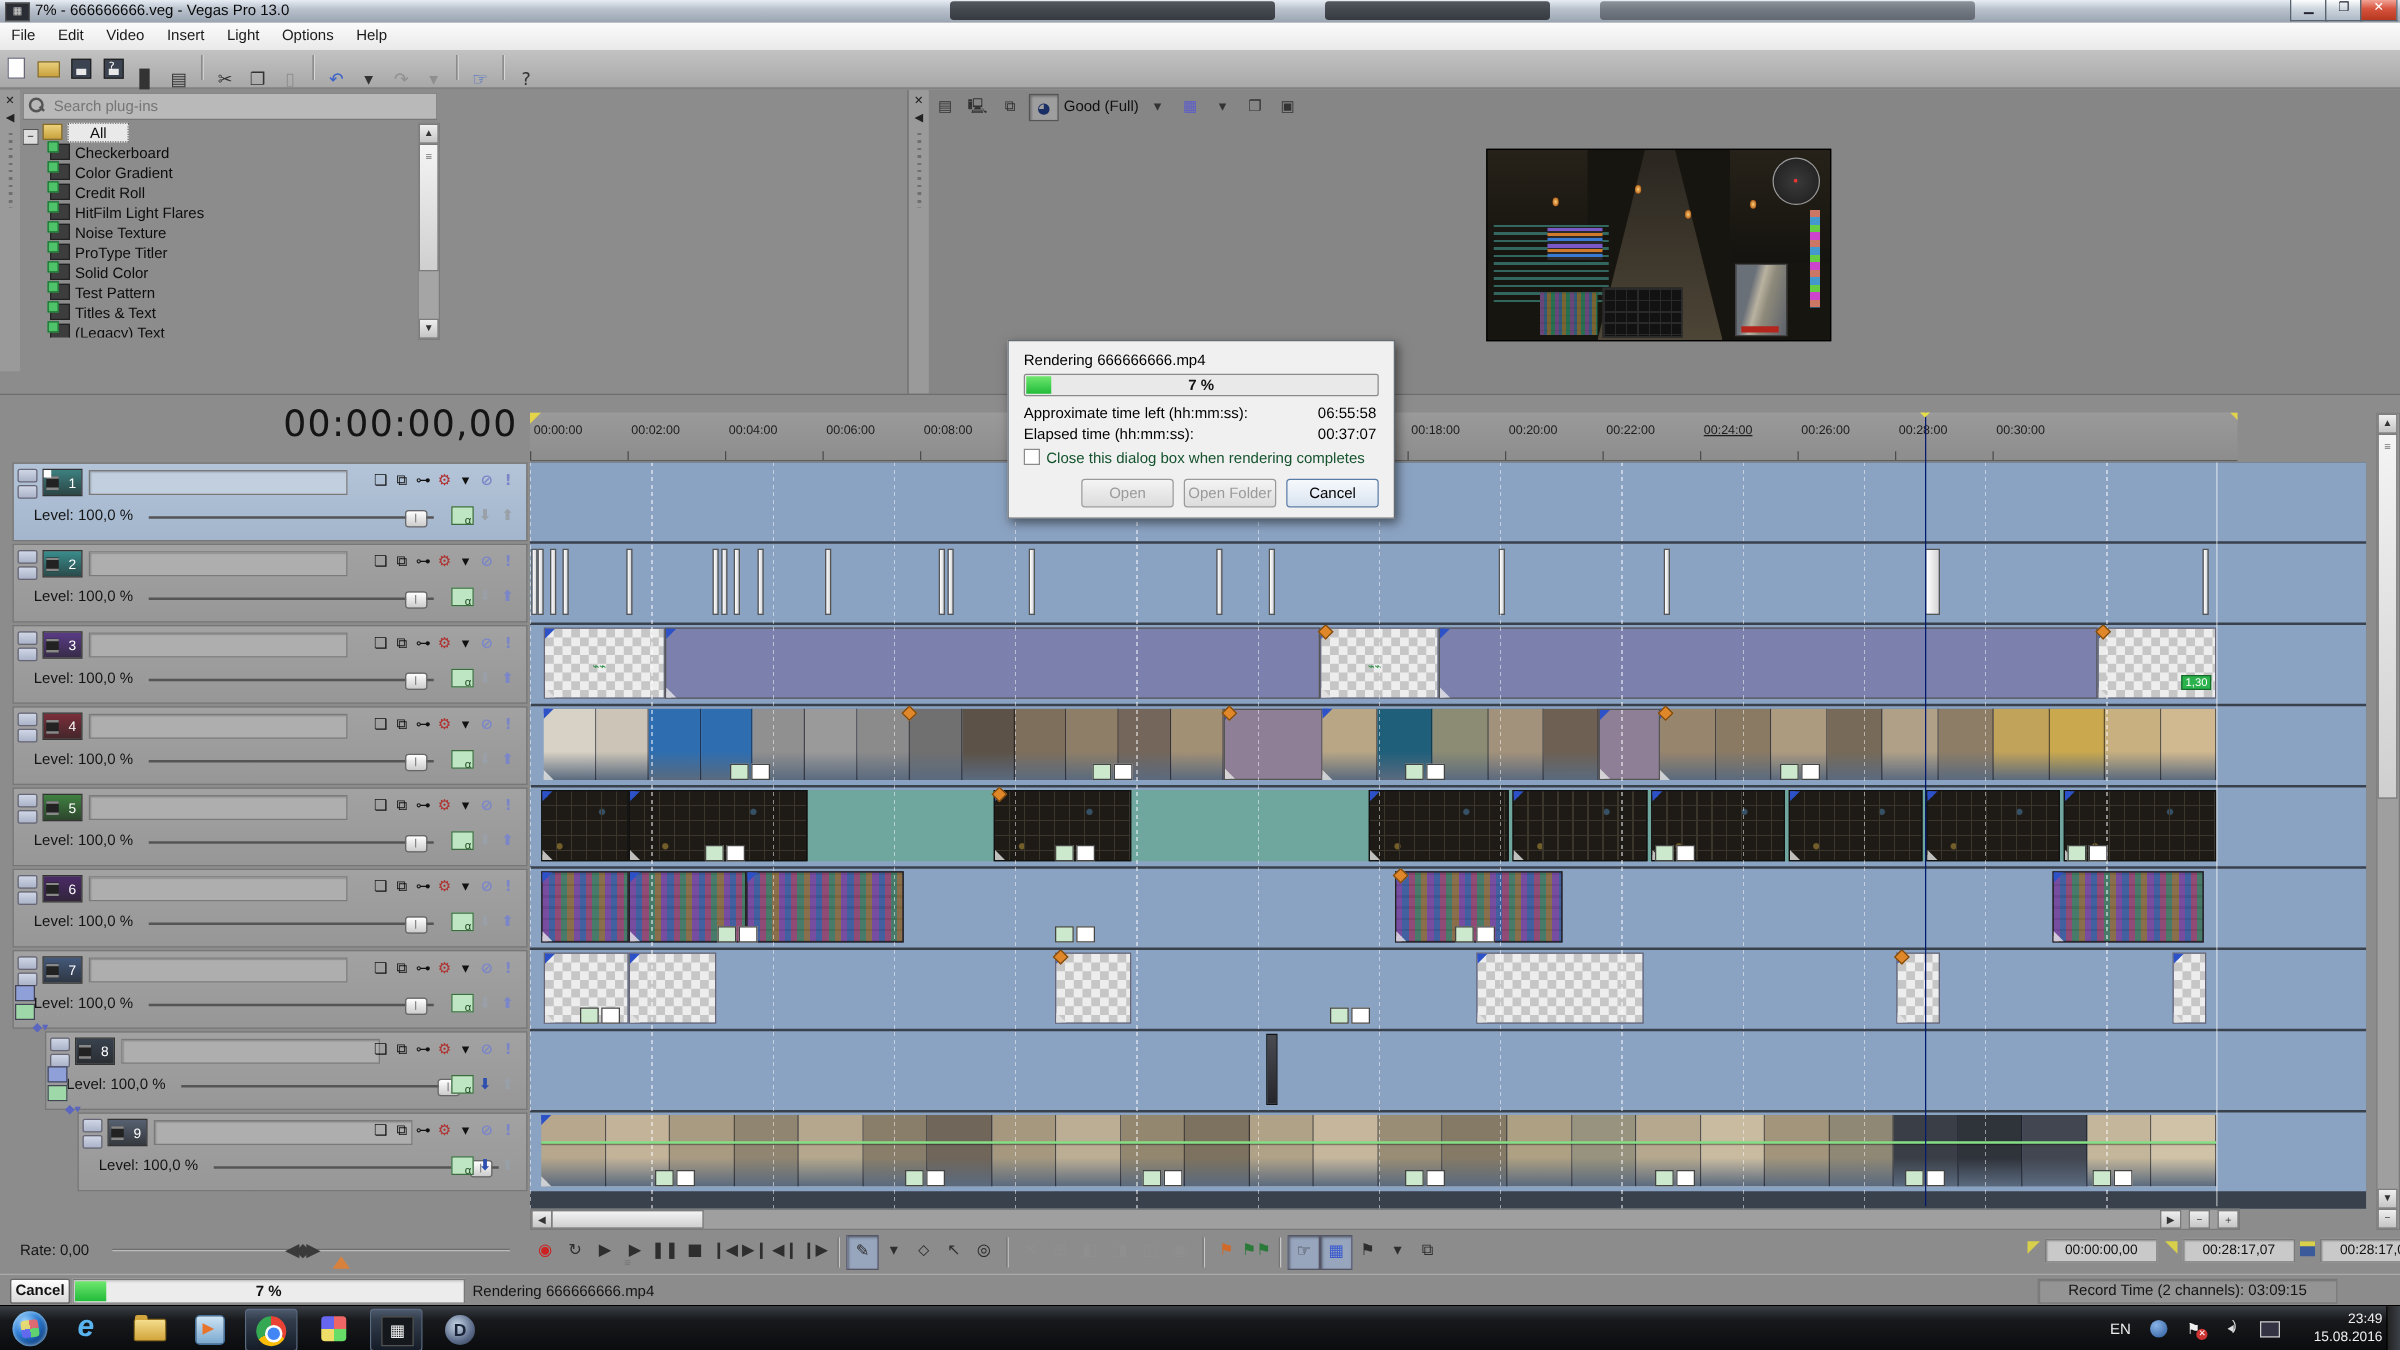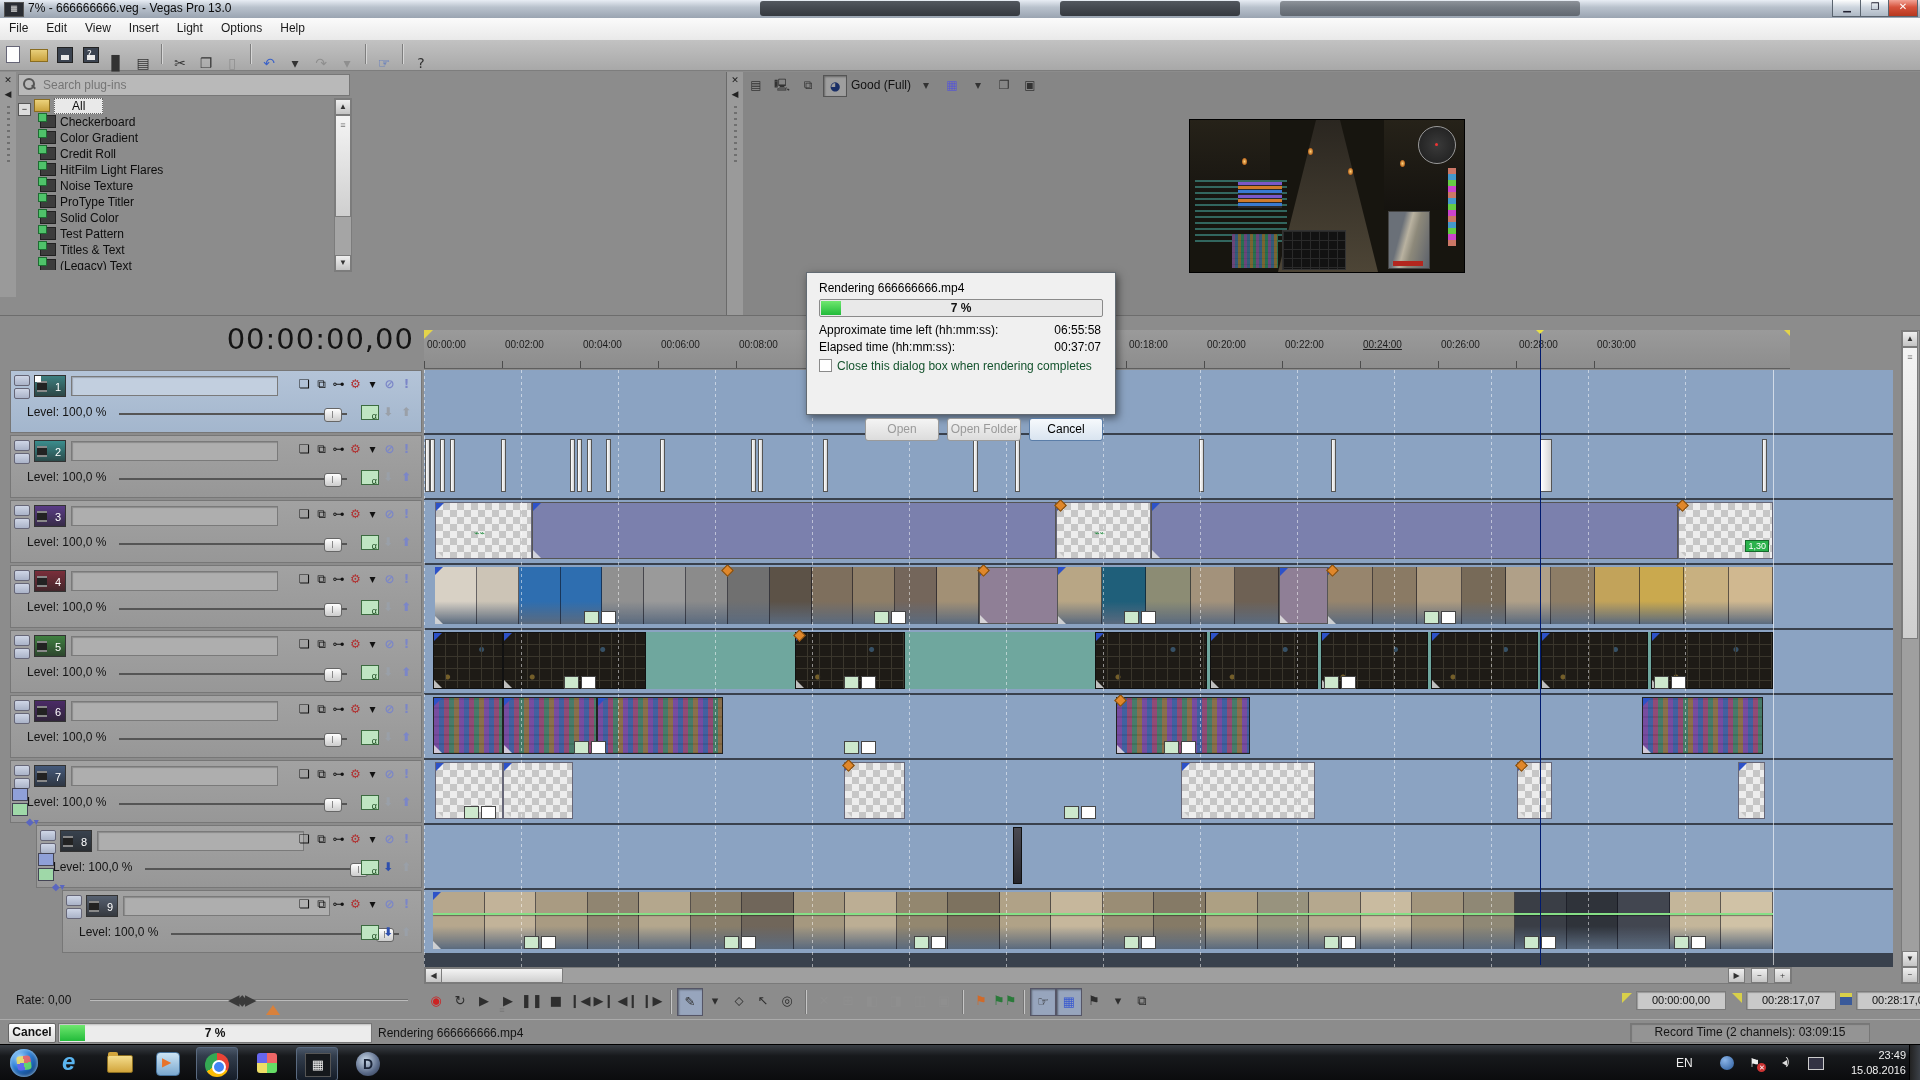--- a/index.html
+++ b/index.html
@@ -217,21 +217,21 @@
   .chrome{position:absolute;left:8px;top:5px;width:24px;height:24px;border-radius:50%;
     background:conic-gradient(#ea4335 0 33%,#fbbc05 0 66%,#34a853 0 100%);}
   .chrome::after{content:"";position:absolute;left:7px;top:7px;width:10px;height:10px;border-radius:50%;background:#4285f4;border:2px solid #fff;}
   .winapp{position:absolute;left:9px;top:6px;width:20px;height:20px;
     background:conic-gradient(#e66 0 25%,#6d6 0 50%,#ed6 0 75%,#66e 0 100%);border-radius:3px;}
   .vegas-ic{position:absolute;left:8px;top:5px;width:24px;height:22px;background:#15181c;border:1px solid #555;color:#eee;
     font-size:13px;text-align:center;line-height:21px;}
   .daemon{position:absolute;left:8px;top:5px;width:24px;height:24px;border-radius:50%;
     background:radial-gradient(circle at 40% 35%,#c8d8e8,#5a6a88 60%,#2a3448);color:#1a2438;font-weight:bold;font-size:14px;text-align:center;line-height:24px;}
   #tray{position:absolute;right:90px;top:0;height:36px;color:#eee;}
-  .tray-ic{display:inline-block;margin:0 18px;vertical-align:middle;color:#ddd;font-size:12px;}
+  .tray-ic{display:inline-block;margin:0 6px;vertical-align:middle;color:#ddd;font-size:12px;}
   .lang{font-size:12px;color:#eee;}
   .bluedot{display:inline-block;width:14px;height:14px;border-radius:50%;background:radial-gradient(circle at 35% 30%,#8ab4e8,#2a5a9a);vertical-align:middle;margin:0 6px;}
   .flagx{position:relative;display:inline-block;width:14px;height:14px;margin:0 6px;vertical-align:middle;}
   .flagx::before{content:"⚑";color:#eee;font-size:12px;}
   .flagx::after{content:"✕";position:absolute;right:-3px;bottom:-2px;color:#fff;background:#c33;border-radius:50%;font-size:7px;width:9px;height:9px;line-height:9px;text-align:center;}
   .spk{display:inline-block;position:relative;width:14px;height:12px;margin:0 6px;vertical-align:middle;}
   .spk::before{content:"";position:absolute;left:0;top:3px;border:3px solid transparent;border-left:5px solid #ddd;transform:rotate(180deg);}
   .spk::after{content:")";position:absolute;left:7px;top:-2px;color:#ddd;font-size:11px;}
   .net{display:inline-block;width:14px;height:11px;margin:0 6px;vertical-align:middle;border:1px solid #ccc;background:#334;}
   #clock{position:absolute;right:14px;top:3px;text-align:right;color:#f0f0f0;font-size:11px;line-height:15px;}
@@ -241,40 +241,40 @@
   #dialog{left:806px;top:272px;width:308px;height:141px;background:#f0f0f0;border:1px solid #636b73;
     box-shadow:2px 3px 8px rgba(0,0,0,.5);z-index:50;}
   #dlg-title{position:absolute;left:12px;top:8px;color:#000;}
   #dlg-bar{position:absolute;left:12px;top:26px;width:282px;height:16px;background:#e9e9e9;border:1px solid #8a8a8a;border-radius:2px;}
   #dlg-rows{position:absolute;left:12px;top:50px;width:282px;}
   .dlg-row{position:relative;height:17px;color:#000;}
   .dlg-val{position:absolute;right:0;top:0;}
   #dlg-check{position:absolute;left:12px;top:86px;color:#14532d;}
   #dlg-check .box{display:inline-block;width:11px;height:11px;background:#fff;border:1px solid #8a8a8a;vertical-align:-2px;margin-right:5px;}
   .dlg-btn{position:absolute;top:110px;width:72px;height:21px;text-align:center;line-height:20px;
-    background:linear-gradient(#f4f4f4,#dcdcdc);border:1px solid #9a9a9a;border-radius:3px;color:#9a9a9a;margin-top:35px;}
+    background:linear-gradient(#f4f4f4,#dcdcdc);border:1px solid #9a9a9a;border-radius:3px;color:#9a9a9a;}
   .dlg-btn.on{color:#000;border-color:#5a7da8;background:linear-gradient(#f6f9fc,#d9e4f0);}
 </style>
 </head>
 <body>
 
 <div id="app">
 
   <div id="titlebar" class="abs">
     <div id="title-icon">▦</div>
     <span id="title-text">7% - 666666666.veg - Vegas Pro 13.0</span>
     <div class="frag" style="left:760px;width:260px;"></div>
     <div class="frag" style="left:1060px;width:180px;"></div>
     <div class="frag" style="left:1280px;width:300px;opacity:.5;"></div>
     <div class="winbtn" style="right:58px;">▁</div>
     <div class="winbtn" style="right:30px;">❐</div>
     <div class="winbtn" id="btn-close" style="right:2px;">✕</div>
   </div>
 
-  <div id="menubar" class="abs"><span class="menu-item">File</span><span class="menu-item">Edit</span><span class="menu-item">View</span><span class="menu-item">Insert</span><span class="menu-item">Light</span><span class="menu-item">Options</span><span class="menu-item">Help</span></div>
+  <div id="menubar" class="abs"><span class="menu-item">File</span><span class="menu-item">Edit</span><span class="menu-item">Video</span><span class="menu-item">Insert</span><span class="menu-item">Light</span><span class="menu-item">Options</span><span class="menu-item">Help</span></div>
 
   <div id="toolbar" class="abs"><span class="tb-ic"><span class="shape-page"></span></span><span class="tb-ic"><span class="shape-folder"></span></span><span class="tb-ic"><span class="shape-disk"></span></span><span class="tb-ic"><span class="shape-disk"></span><span style="position: absolute; left: 8px; top: 0px; font-size: 9px; color: rgb(255, 255, 255);">?</span></span><span class="tb-ic">▊</span><span class="tb-ic">▤</span><span class="tb-sep"></span><span class="tb-ic">✂</span><span class="tb-ic">❐</span><span class="tb-ic gray">▯</span><span class="tb-sep"></span><span class="tb-ic blue">↶</span><span class="tb-ic">▾</span><span class="tb-ic gray">↷</span><span class="tb-ic gray">▾</span><span class="tb-sep"></span><span class="tb-ic blue">☞</span><span class="tb-sep"></span><span class="tb-ic">?</span></div>
 
   <div class="abs dock-strip" style="left:0;top:72px;height:225px;">
     <span class="dock-x">✕</span>
     <span class="dock-x">◀</span>
     <div class="grip-v"></div>
   </div>
 
   <div id="gen-panel" class="abs">

